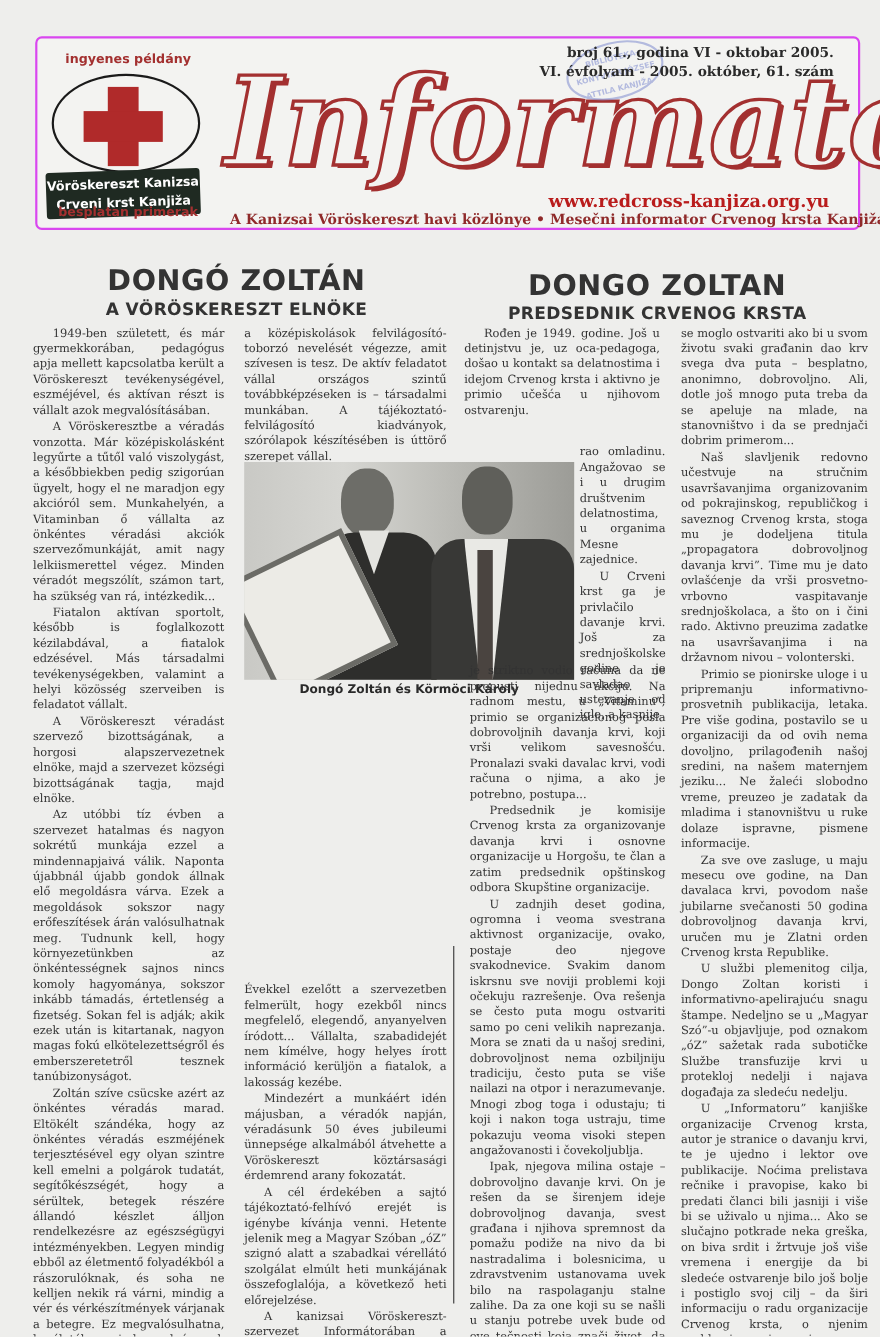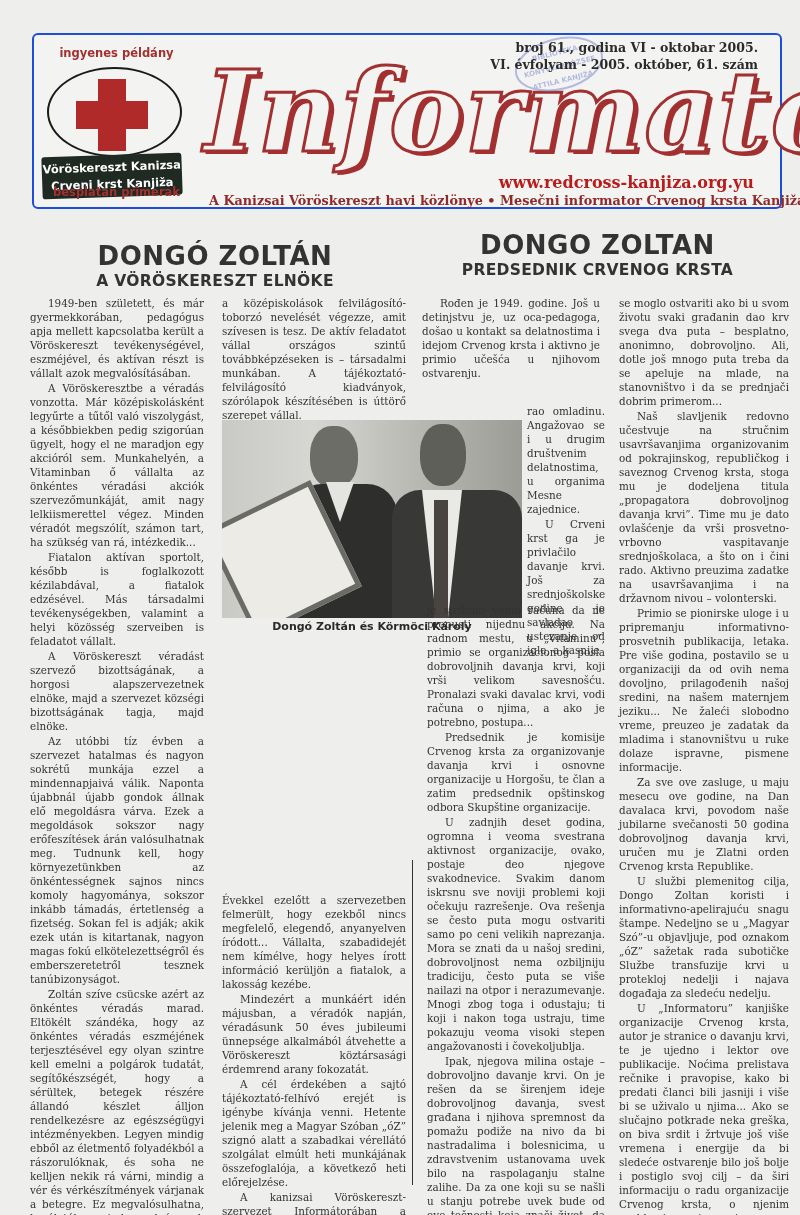--- a/index.html
+++ b/index.html
@@ -2,21 +2,21 @@
 <html><head>
 <meta charset="utf-8">
 <style>
   * { box-sizing: border-box; margin: 0; padding: 0; }
   html, body { width: 800px; height: 1215px; background: #eeeeec; overflow: hidden; }
   body { position: relative; font-family: "DejaVu Serif", serif; color: #2a2a2a; }
 
   
   .masthead {
     position: absolute; left: 32px; top: 33px; width: 750px; height: 176px;
-    border: 2px solid #1d4ed8; border-radius: 6px; background: #f3f3f1;
+    border: 2px solid #d946ef; border-radius: 6px; background: #f3f3f1;
   }
   .free-hu, .free-sr {
     position: absolute; left: 0; width: 165px; text-align: center;
     font-family: "DejaVu Sans", sans-serif; font-weight: bold; font-size: 11.5px; color: #a33030;
   }
   .free-hu { top: 11px; }
   .free-sr { top: 175px; top: 174px; }
   .free-sr { top: auto; bottom: 8px; }
   .logo { position: absolute; left: 8px; top: 32px; width: 150px; height: 132px; }
   .logo-oval {
@@ -58,21 +58,21 @@
     position: absolute; left: 175px; top: 158px; width: 570px; text-align: left;
     font-family: "DejaVu Serif", serif; font-weight: bold; font-size: 12.8px; color: #8f2a2a;
     white-space: nowrap;
   }
 
   
   .headline { position: absolute; text-align: center; font-family: "DejaVu Sans", sans-serif; color: #333; }
   .headline .h1 { font-size: 26px; font-weight: bold; letter-spacing: .5px; line-height: 30px; }
   .headline .h2 { font-size: 15.5px; font-weight: bold; letter-spacing: .3px; line-height: 20px; }
   .hl-hu { left: 40px; top: 241px; width: 350px; }
-  .hl-sr { left: 425px; top: 230px; width: 345px; }
+  .hl-sr { left: 425px; top: 245px; width: 345px; }
 
   
   .col { position: absolute; font-family: "DejaVu Serif", serif; font-size: 10.4px; line-height: 14px;
          color: #333; text-align: justify; hyphens: manual; }
   .col p { text-indent: 18px; margin-bottom: 1px; }
   .col p.noind { text-indent: 0; }
 
   .c1 { left: 30px;  top: 296px;  width: 174px; }
   .c2a { left: 222px; top: 296px; width: 184px; }
   .c2b { left: 222px; top: 893px; width: 184px; }

